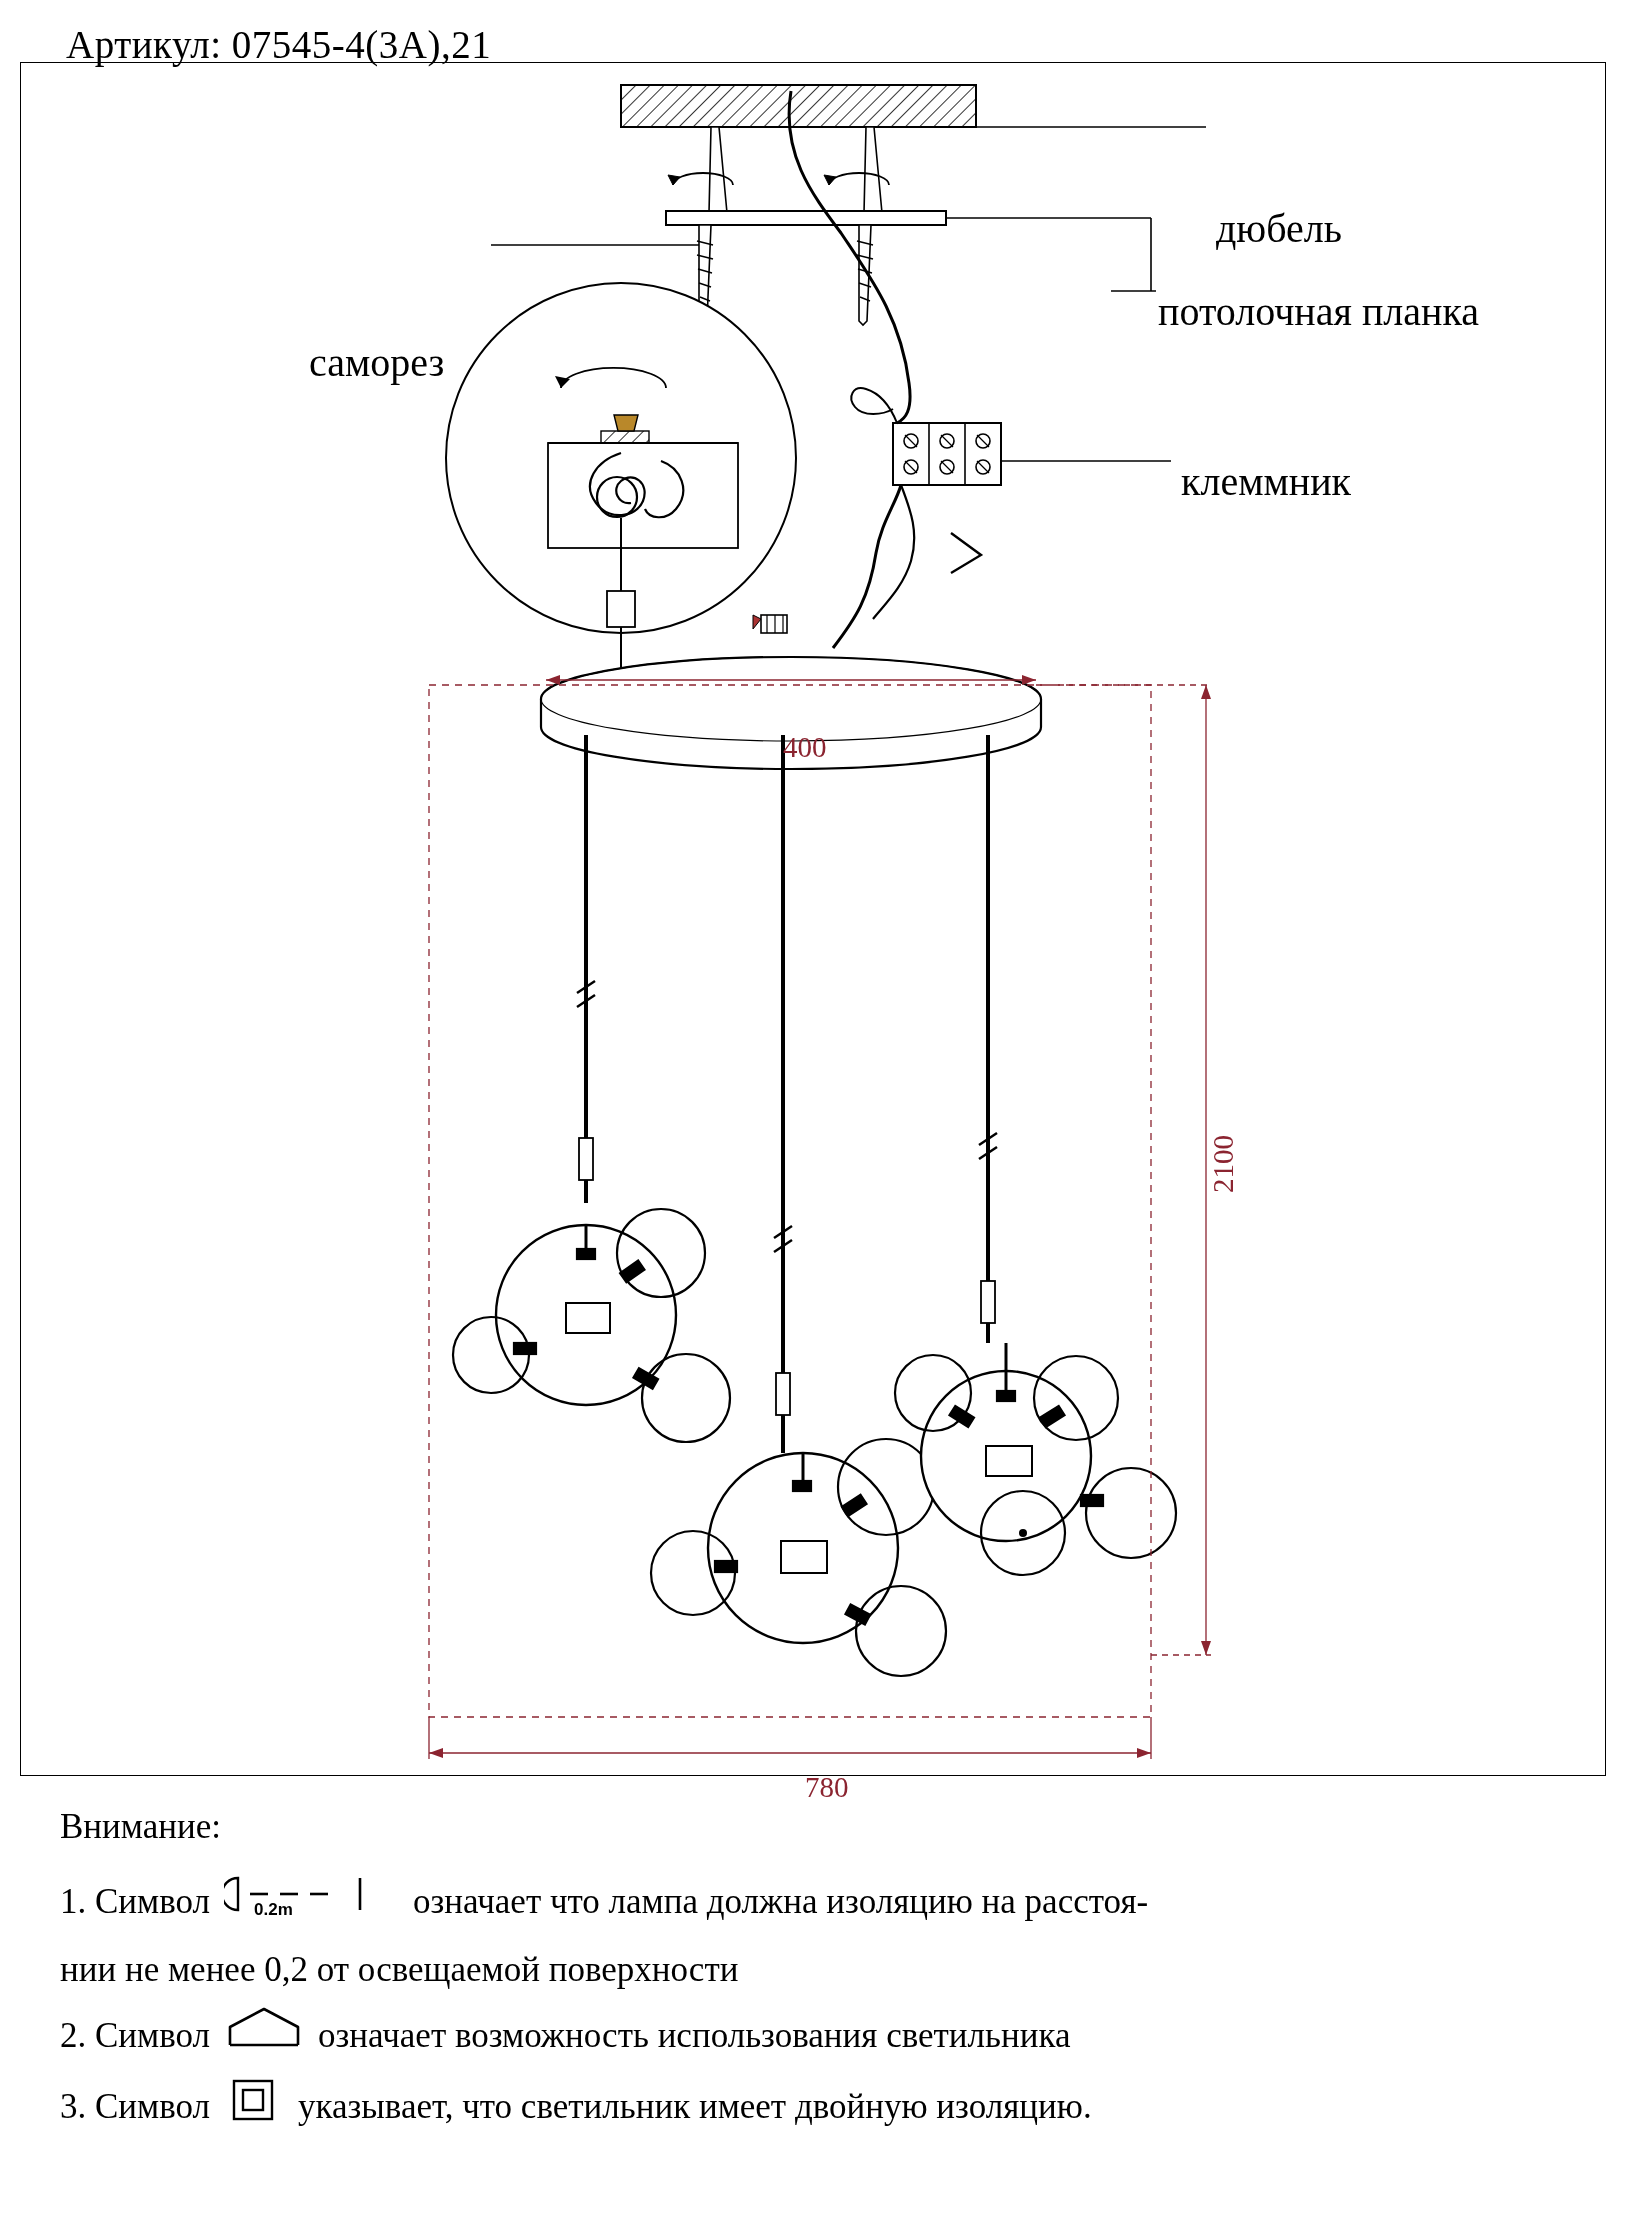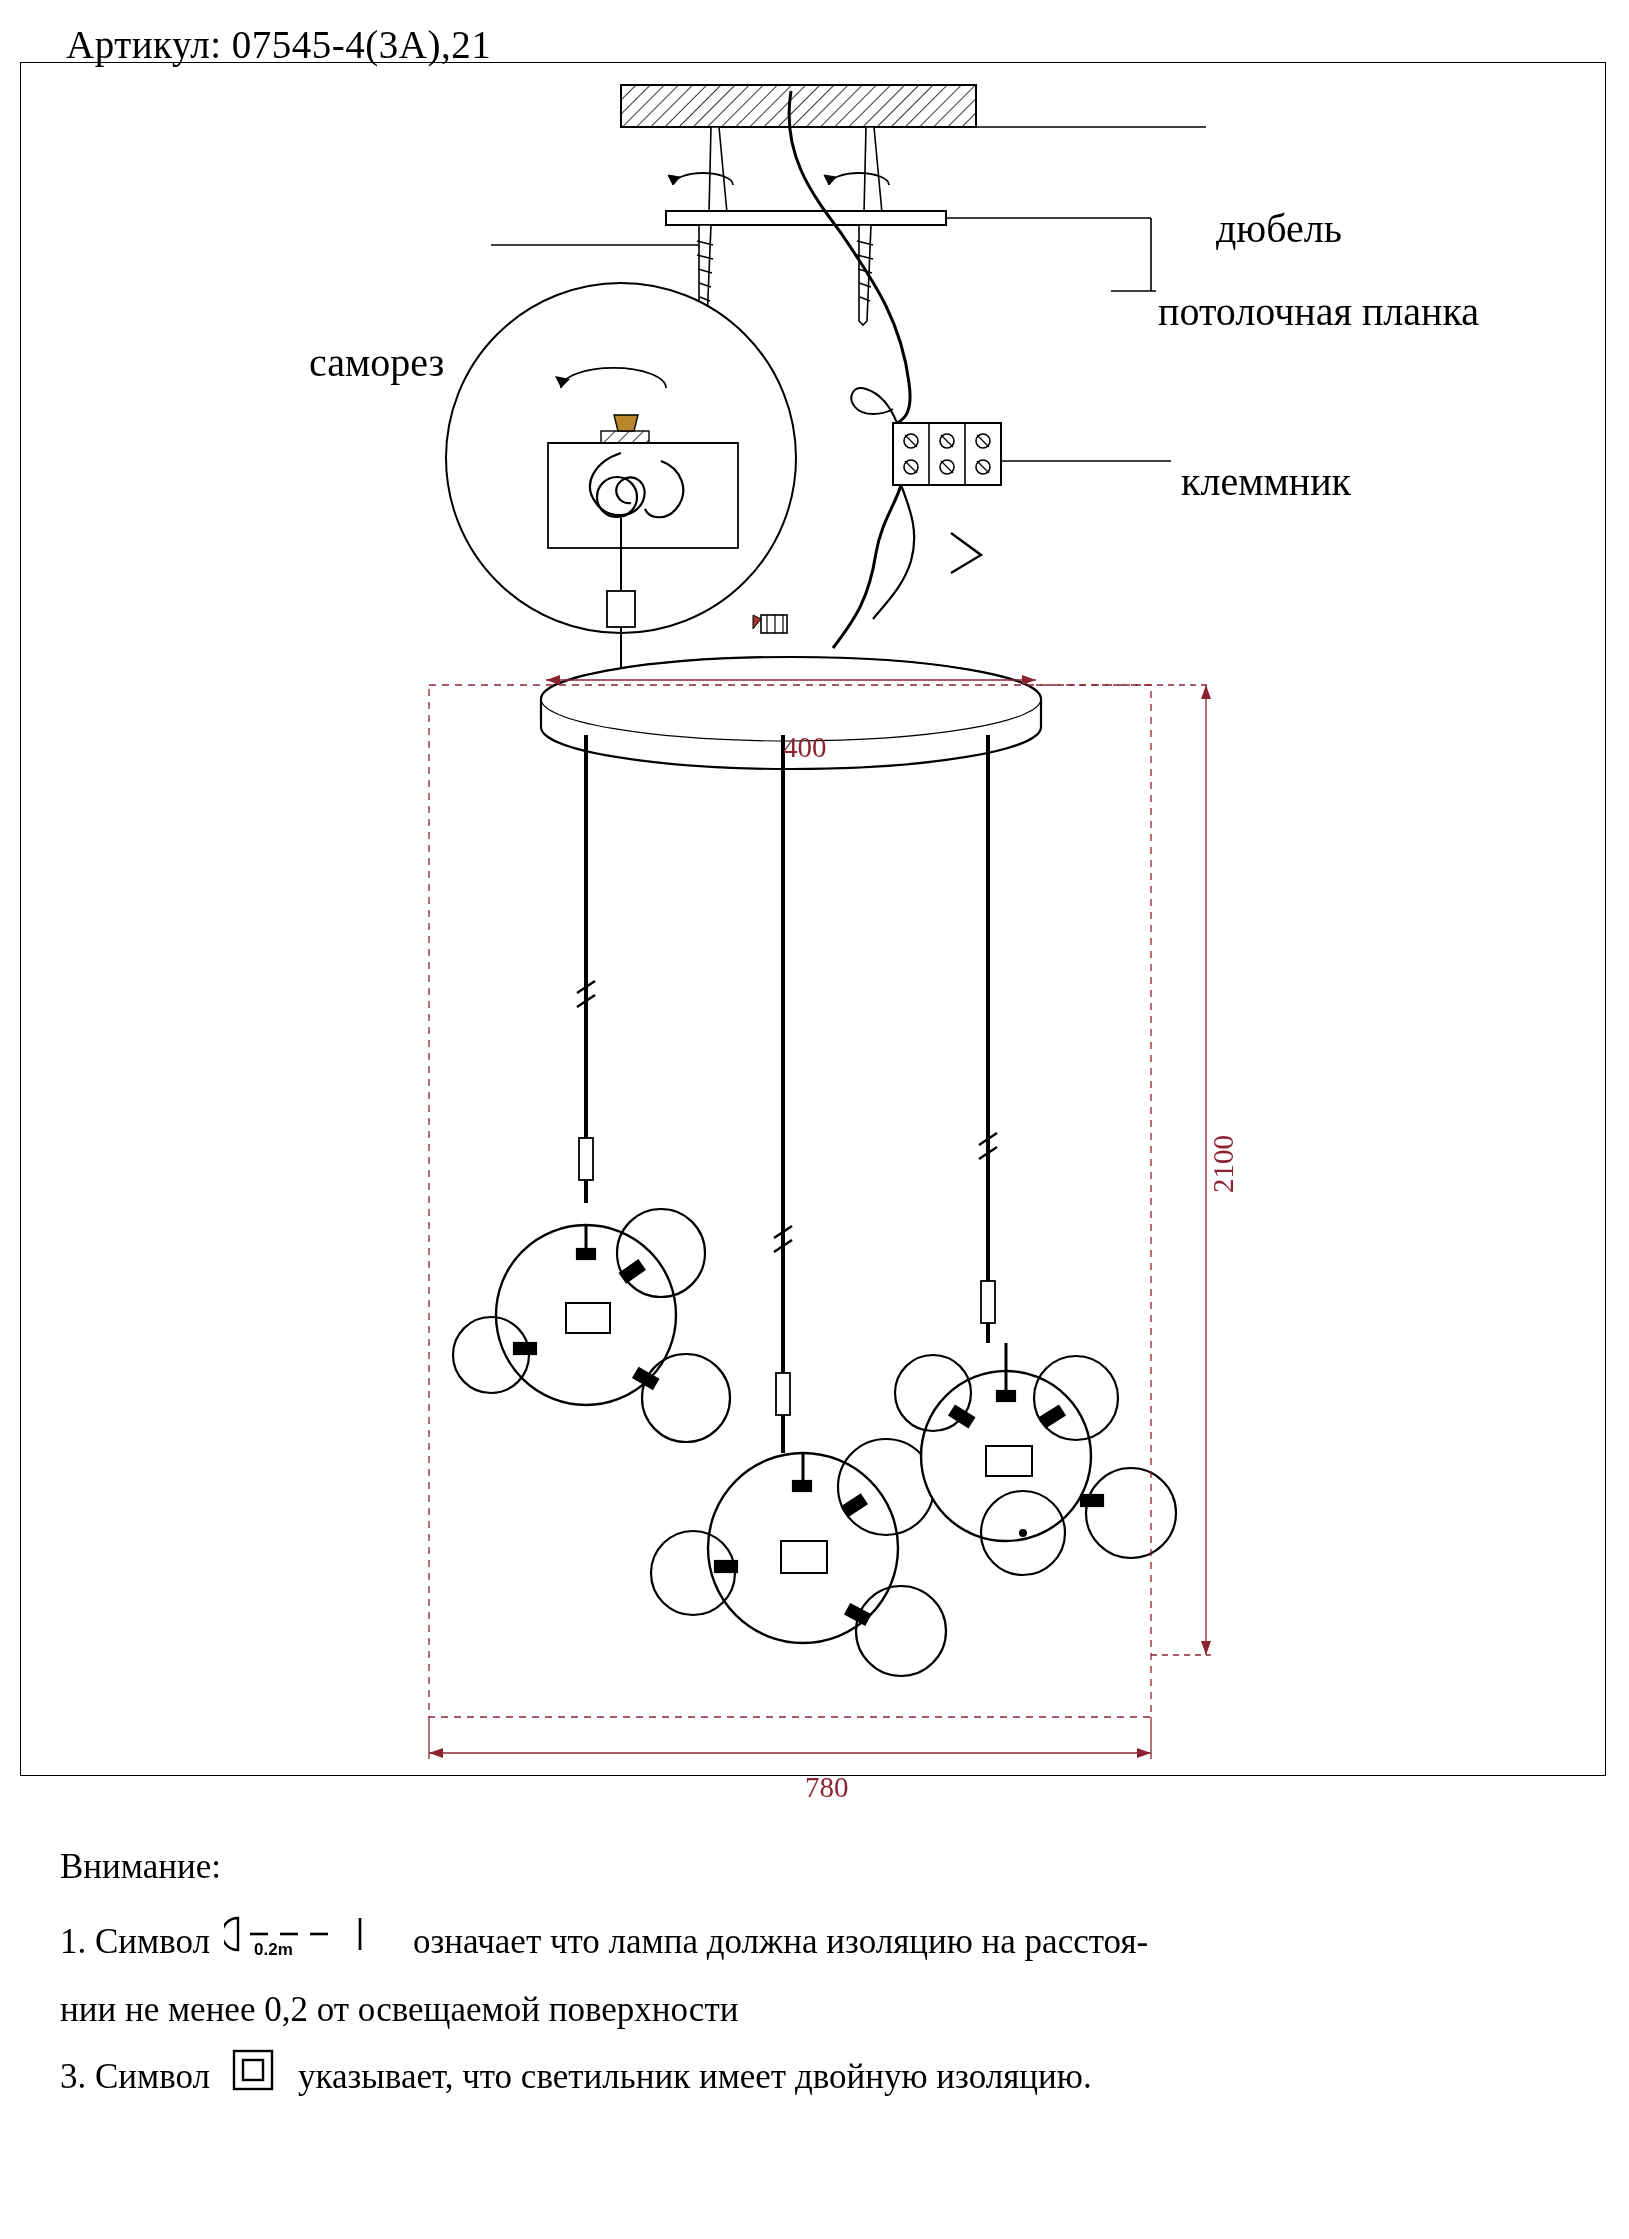--- a/index.html
+++ b/index.html
@@ -82,21 +82,20 @@
     left: 60px;
     top: 1800px;
     width: 1530px;
     font-family: "Liberation Serif", serif;
     font-size: 35px;
     line-height: 1.55;
   }
   .notes .hdr {
     font-size: 35px;
     margin-bottom: 16px;
-    margin-top: 40px;
   }
   .note-row {
     display: flex;
     align-items: center;
     flex-wrap: wrap;
     margin-bottom: 8px;
   }
   .note-txt { white-space: pre; }
   .note-cont { display: block; margin-bottom: 8px; }
   .sym {
@@ -329,20 +328,30 @@
           <line x1="56" y1="24" x2="74" y2="24" stroke="#000" stroke-width="2.6"></line>
           <line x1="86" y1="24" x2="104" y2="24" stroke="#000" stroke-width="2.6"></line>
           <line x1="136" y1="8" x2="136" y2="40" stroke="#000" stroke-width="2.6"></line>
           <text x="30" y="45" font-family="Liberation Sans, sans-serif" font-size="17" font-weight="bold" fill="#000">0.2m</text>
         </svg>
       </span>
       <span class="note-txt">означает что лампа должна изоляцию на расстоя-</span>
     </div>
     <div class="note-cont">нии не менее 0,2 от освещаемой поверхности</div>
 
+    <div class="note-row">
+      <span class="note-txt">2. Символ</span>
+      <span class="sym">
+        <svg width="80" height="46" viewBox="0 0 80 46">
+          <path d="M6 40 L6 22 L40 4 L74 22 L74 40" fill="none" stroke="#000" stroke-width="2.6" stroke-linejoin="round"></path>
+          <line x1="6" y1="40" x2="74" y2="40" stroke="#000" stroke-width="2.6"></line>
+        </svg>
+      </span>
+      <span class="note-txt">означает возможность использования светильника</span>
+    </div>
 
     <div class="note-row">
       <span class="note-txt">3. Символ</span>
       <span class="sym">
         <svg width="60" height="48" viewBox="0 0 60 48">
           <rect x="10" y="6" width="38" height="38" fill="none" stroke="#000" stroke-width="2.4"></rect>
           <rect x="19" y="15" width="20" height="20" fill="none" stroke="#000" stroke-width="2.4"></rect>
         </svg>
       </span>
       <span class="note-txt">указывает, что светильник имеет двойную изоляцию.</span>

